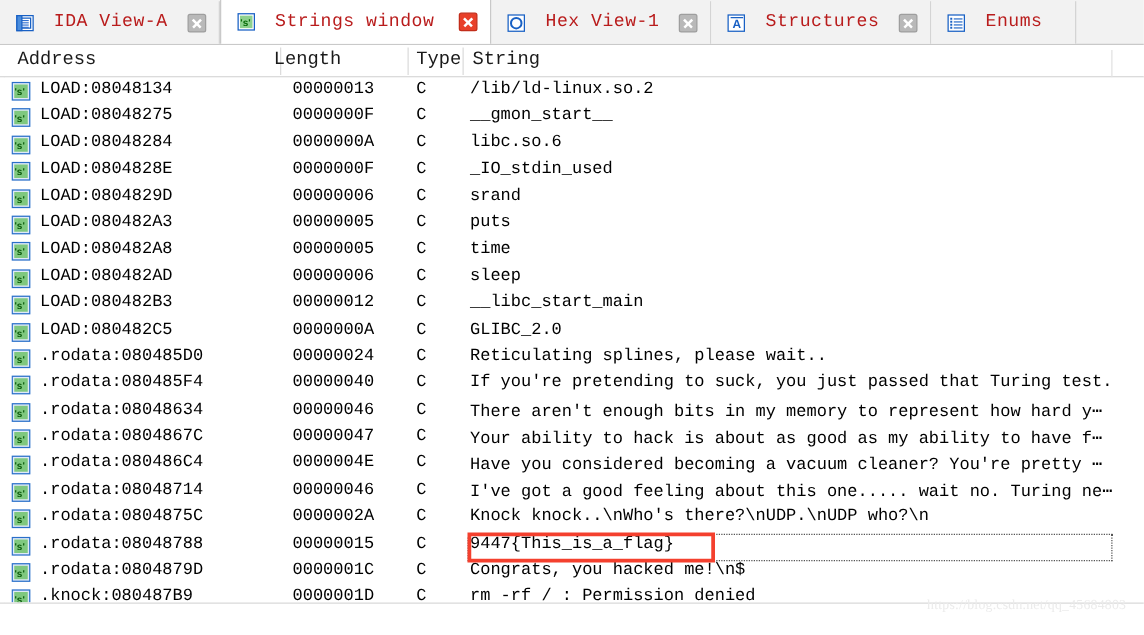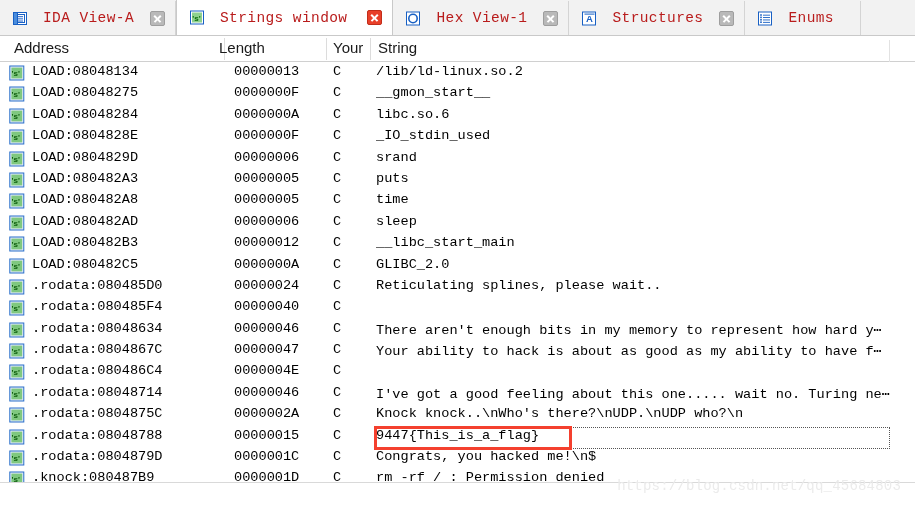--- a/index.html
+++ b/index.html
@@ -67,21 +67,21 @@
   
   #colhead{
     position:absolute;left:0;top:36px;width:915px;height:26px;
     background:#ffffff;
     border-bottom:1px solid #d0d0d0;
     box-sizing:border-box;
   }
   #colhead .ch{
     position:absolute;top:3px;
     font-size:15px;color:#1a1a1a;
-    font-family:Liberation Sans, sans-serif;
+    font-family:Liberation Mono, monospace;
   }
   #colhead .sep{
     position:absolute;top:2px;width:1px;height:22px;background:#dcdcdc;
   }
 
   
   #grid{
     position:absolute;left:0;top:62px;width:915px;height:420px;
     background:#ffffff;
     overflow:hidden;
@@ -129,22 +129,22 @@
 
   
   #bottom{
     position:absolute;left:0;top:482px;width:915px;height:26px;
     background:#ffffff;
     border-top:1px solid #d9d9d9;
     box-sizing:border-box;
   }
   #watermark{
     position:absolute;right:14px;top:478px;
-    font-size:14px;color:#ebebeb;
-    font-family:Liberation Mono, monospace;
+    font-size:11px;color:#ebebeb;
+    font-family:Liberation Serif, serif;
     letter-spacing:0.2px;
     z-index:8;
   }
 </style>
 </head>
 <body>
 
 <div id="tabbar">
     <div class="tab">
       <span class="tico">
@@ -210,21 +210,21 @@
       <span class="tab-label">Enums</span>
     </div>
   </div>
 
 <div id="colhead">
   <div class="sep" style="left:224px;"></div>
   <div class="sep" style="left:326px;"></div>
   <div class="sep" style="left:370px;"></div>
   <div class="ch" style="left:14px;">Address</div>
   <div class="ch" style="left:219px;">Length</div>
-  <div class="ch" style="left:333px;">Your</div>
+  <div class="ch" style="left:333px;">Type</div>
   <div class="ch" style="left:378px;">String</div>
 </div>
 <div id="rightline"></div>
 
 <div id="leftline"></div>
 <div id="grid">
     <div class="row">
       <span class="ricon"><svg width="17" height="17" viewBox="0 0 17 17">
           <rect x="0.8" y="1" width="14" height="14" fill="#dfeaf8" stroke="#2a6fc9" stroke-width="1"></rect>
           <rect x="2.4" y="2.6" width="10.8" height="10.8" fill="#7fc87f"></rect>
@@ -347,20 +347,21 @@
     </div>
     <div class="row">
       <span class="ricon"><svg width="17" height="17" viewBox="0 0 17 17">
           <rect x="0.8" y="1" width="14" height="14" fill="#dfeaf8" stroke="#2a6fc9" stroke-width="1"></rect>
           <rect x="2.4" y="2.6" width="10.8" height="10.8" fill="#7fc87f"></rect>
           <text x="2.6" y="11.4" fill="#0d5c0d" font-size="8" font-family="Liberation Sans, sans-serif" font-weight="bold">'s'</text>
         </svg></span>
       <span class="c-addr">.rodata:080485F4</span>
       <span class="c-len">00000040</span>
       <span class="c-type">C</span>
+      <span class="c-str">If you're pretending to suck, you just passed that Turing test.</span>
     </div>
     <div class="row">
       <span class="ricon"><svg width="17" height="17" viewBox="0 0 17 17">
           <rect x="0.8" y="1" width="14" height="14" fill="#dfeaf8" stroke="#2a6fc9" stroke-width="1"></rect>
           <rect x="2.4" y="2.6" width="10.8" height="10.8" fill="#7fc87f"></rect>
           <text x="2.6" y="11.4" fill="#0d5c0d" font-size="8" font-family="Liberation Sans, sans-serif" font-weight="bold">'s'</text>
         </svg></span>
       <span class="c-addr">.rodata:08048634</span>
       <span class="c-len">00000046</span>
       <span class="c-type">C</span>
@@ -379,20 +380,21 @@
     </div>
     <div class="row">
       <span class="ricon"><svg width="17" height="17" viewBox="0 0 17 17">
           <rect x="0.8" y="1" width="14" height="14" fill="#dfeaf8" stroke="#2a6fc9" stroke-width="1"></rect>
           <rect x="2.4" y="2.6" width="10.8" height="10.8" fill="#7fc87f"></rect>
           <text x="2.6" y="11.4" fill="#0d5c0d" font-size="8" font-family="Liberation Sans, sans-serif" font-weight="bold">'s'</text>
         </svg></span>
       <span class="c-addr">.rodata:080486C4</span>
       <span class="c-len">0000004E</span>
       <span class="c-type">C</span>
+      <span class="c-str">Have you considered becoming a vacuum cleaner? You're pretty ⋯</span>
     </div>
     <div class="row">
       <span class="ricon"><svg width="17" height="17" viewBox="0 0 17 17">
           <rect x="0.8" y="1" width="14" height="14" fill="#dfeaf8" stroke="#2a6fc9" stroke-width="1"></rect>
           <rect x="2.4" y="2.6" width="10.8" height="10.8" fill="#7fc87f"></rect>
           <text x="2.6" y="11.4" fill="#0d5c0d" font-size="8" font-family="Liberation Sans, sans-serif" font-weight="bold">'s'</text>
         </svg></span>
       <span class="c-addr">.rodata:08048714</span>
       <span class="c-len">00000046</span>
       <span class="c-type">C</span>

